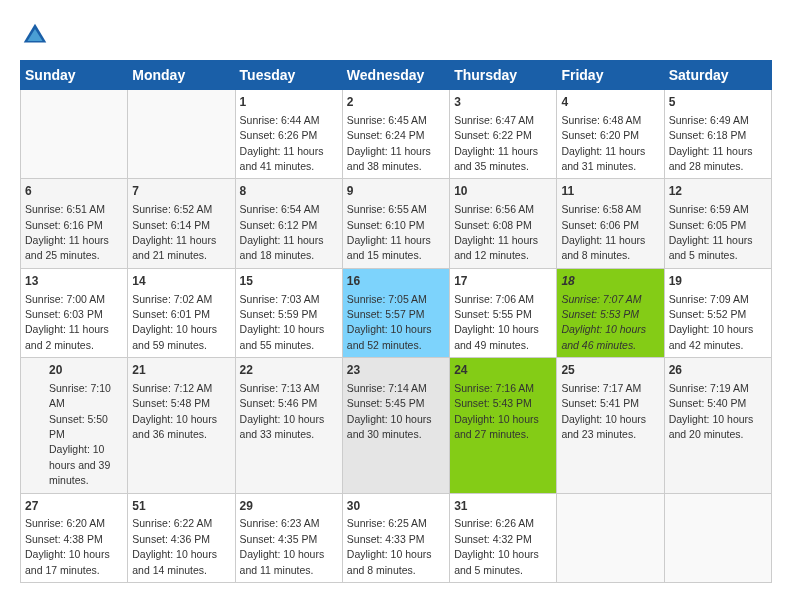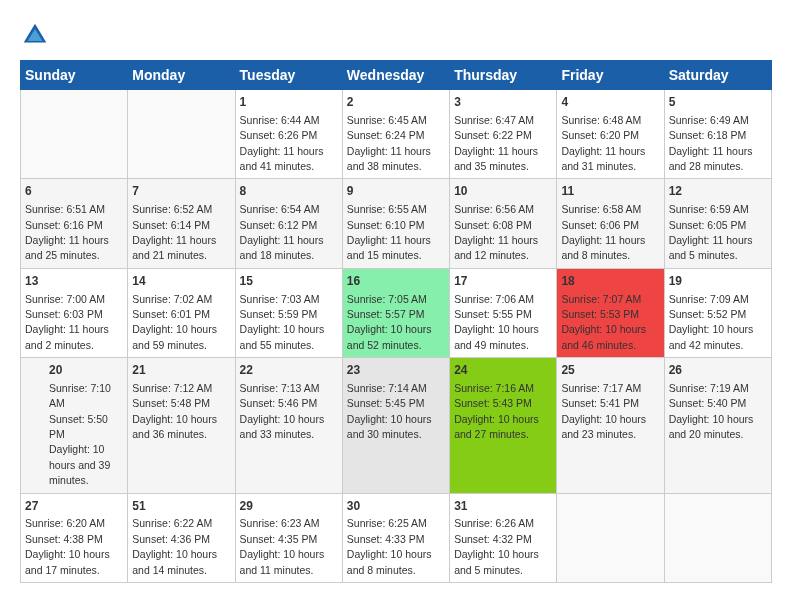--- a/index.html
+++ b/index.html
@@ -166,27 +166,27 @@
       <tr>
         <td style="background: rgb(255, 255, 255);"><span class="day-num">13</span><span class="day-info" style="white-space: pre-line;">Sunrise: 7:00 AM
 Sunset: 6:03 PM
 Daylight: 11 hours and 2 minutes.</span></td>
         <td style="background: rgb(255, 255, 255);"><span class="day-num">14</span><span class="day-info" style="white-space: pre-line;">Sunrise: 7:02 AM
 Sunset: 6:01 PM
 Daylight: 10 hours and 59 minutes.</span></td>
         <td style="background: rgb(255, 255, 255);"><span class="day-num">15</span><span class="day-info" style="white-space: pre-line;">Sunrise: 7:03 AM
 Sunset: 5:59 PM
 Daylight: 10 hours and 55 minutes.</span></td>
-        <td style="background: #86efac;"><span class="day-num">16</span><span class="day-info" style="white-space: pre-line;">Sunrise: 7:05 AM
+        <td style="background: #7dd3fc;"><span class="day-num">16</span><span class="day-info" style="white-space: pre-line;">Sunrise: 7:05 AM
 Sunset: 5:57 PM
 Daylight: 10 hours and 52 minutes.</span></td>
         <td style="background: rgb(255, 255, 255);"><span class="day-num">17</span><span class="day-info" style="white-space: pre-line;">Sunrise: 7:06 AM
 Sunset: 5:55 PM
 Daylight: 10 hours and 49 minutes.</span></td>
-        <td style="background: #ef4444;"><span class="day-num">18</span><span class="day-info" style="white-space: pre-line;">Sunrise: 7:07 AM
+        <td style="background: #84cc16; font-style: italic;"><span class="day-num">18</span><span class="day-info" style="white-space: pre-line;">Sunrise: 7:07 AM
 Sunset: 5:53 PM
 Daylight: 10 hours and 46 minutes.</span></td>
         <td style="background: rgb(255, 255, 255);"><span class="day-num">19</span><span class="day-info" style="white-space: pre-line;">Sunrise: 7:09 AM
 Sunset: 5:52 PM
 Daylight: 10 hours and 42 minutes.</span></td>
       </tr>
       <tr>
         <td style="background: rgb(245, 245, 245); padding-left: 28px;"><span class="day-num">20</span><span class="day-info" style="white-space: pre-line;">Sunrise: 7:10 AM
 Sunset: 5:50 PM
 Daylight: 10 hours and 39 minutes.</span></td>

